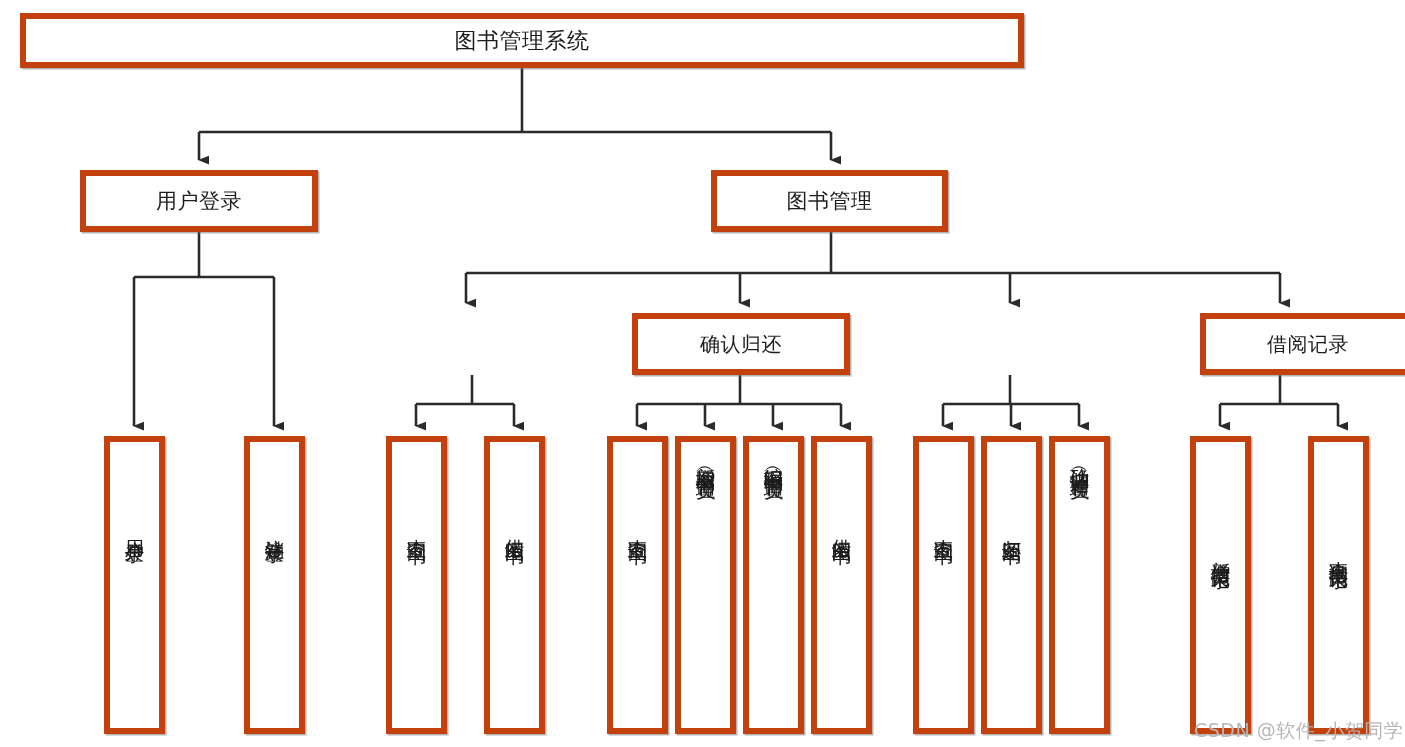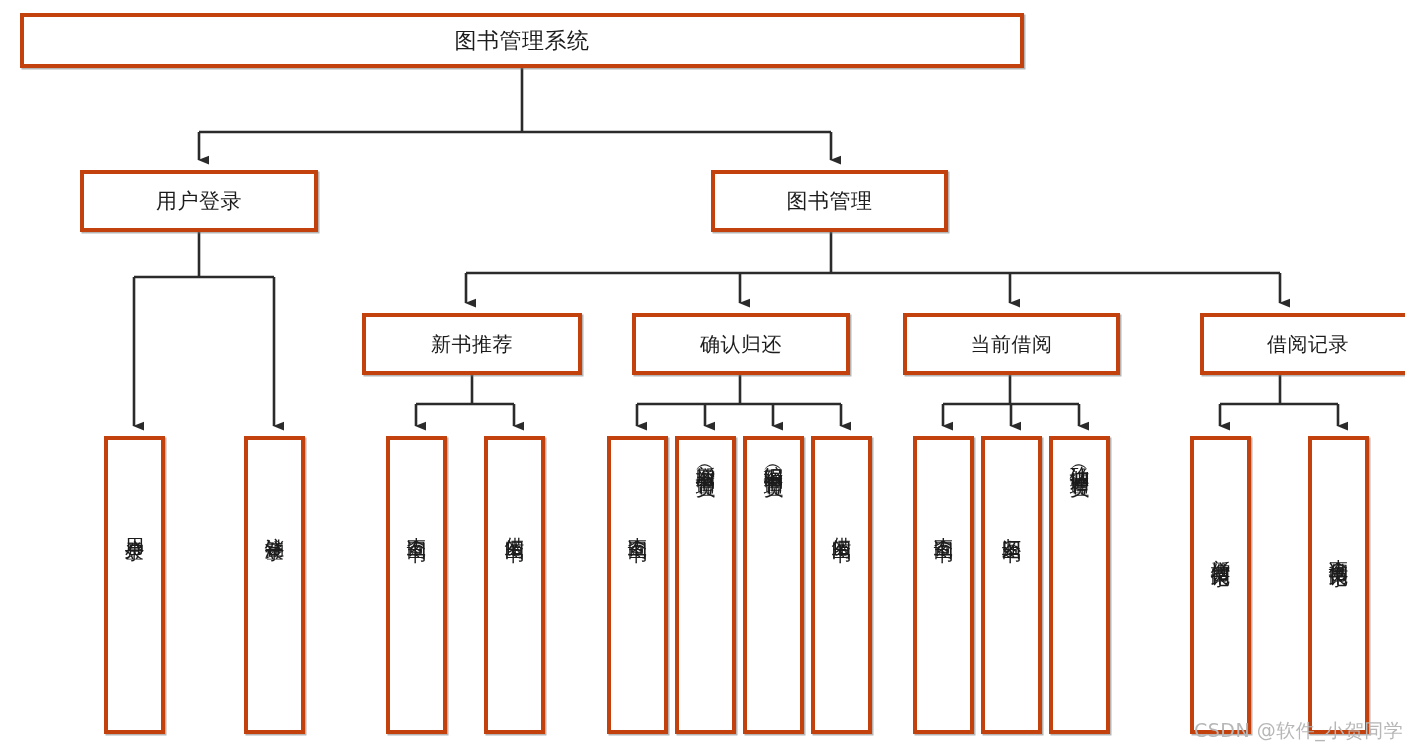--- a/index.html
+++ b/index.html
@@ -21,21 +21,21 @@
     position: absolute;
     left: 0;
     top: 0;
     width: 1405px;
     height: 747px;
   }
   .node-box {
     position: absolute;
     box-sizing: border-box;
     background: #ffffff;
-    border: 4px solid #c2410c;
+    border: 6px solid #c2410c;
     box-shadow: 1.5px 1.5px 0 0 rgba(120,120,120,0.55);
     display: flex;
     align-items: center;
     justify-content: center;
     color: #1c1c1c;
   }
   .node-label {
     font-size: 21px;
     line-height: 1.15;
     letter-spacing: 0.5px;
@@ -132,28 +132,22 @@
     <span class="node-label">图书管理系统</span>
   </div>
 
   <div class="node-box node-l2" style="left: 80px; top: 170px; width: 238px; height: 62px;">
     <span class="node-label">用户登录</span>
   </div>
   <div class="node-box node-l2" style="left: 711px; top: 170px; width: 237px; height: 62px;">
     <span class="node-label">图书管理</span>
   </div>
 
-  <div class="node-box node-l3" style="left: 362px; top: 313px; width: 220px; height: 62px;">
-    <span class="node-label">新书推荐</span>
-  </div>
   <div class="node-box node-l3" style="left: 632px; top: 313px; width: 218px; height: 62px;">
     <span class="node-label">确认归还</span>
-  </div>
-  <div class="node-box node-l3" style="left: 903px; top: 313px; width: 217px; height: 62px;">
-    <span class="node-label">当前借阅</span>
   </div>
   <div class="node-box node-l3" style="left: 1172px; top: 313px; width: 216px; height: 62px; margin-left: 28px;">
     <span class="node-label">借阅记录</span>
   </div>
 
   <div class="node-box node-leaf leaf-mid" style="left: 104px; top: 436px; width: 61px; height: 298px;">
     <span class="node-label">用户登录</span>
   </div>
   <div class="node-box node-leaf leaf-mid" style="left: 244px; top: 436px; width: 61px; height: 298px;">
     <span class="node-label">注销登录</span>

